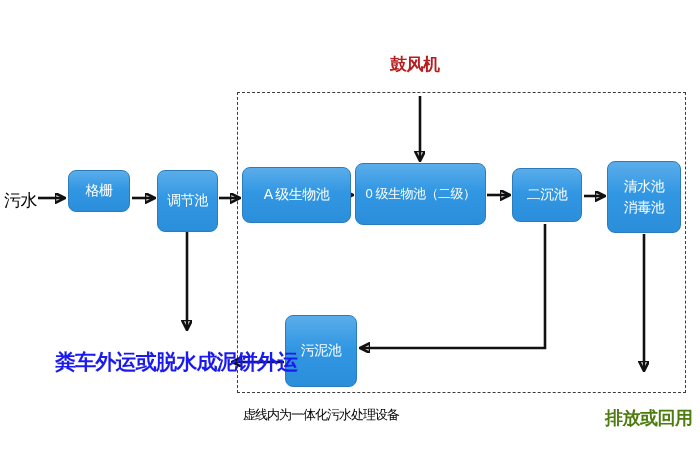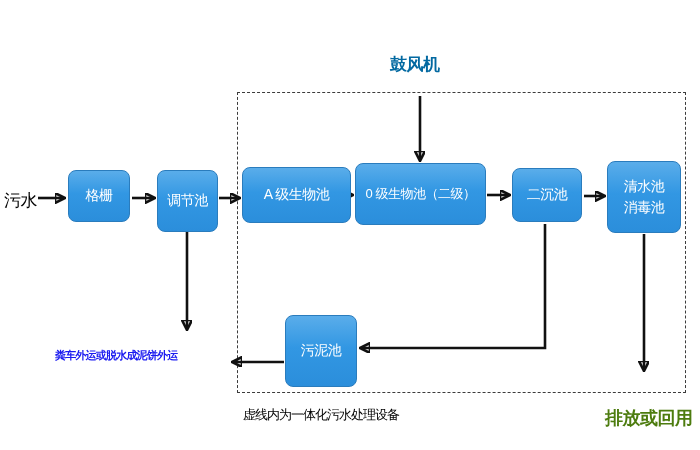--- a/index.html
+++ b/index.html
@@ -14,33 +14,33 @@
   
   svg.arrows{position:absolute;left:0;top:0;width:700px;height:450px;pointer-events:none;}
   svg.arrows path{stroke:#111;stroke-width:2.6;fill:none;}
 
   
   .node{position:absolute;display:flex;align-items:center;justify-content:center;
         flex-direction:column;box-sizing:border-box;border-radius:8px;
         background:linear-gradient(180deg,#5aadea 0%,#3297e3 45%,#2b8edb 100%);
         border:1px solid #2a7cbd;color:#fff;font-size:14px;letter-spacing:-0.5px;
         white-space:nowrap;text-align:center;}
-  .n-grille{left:68px;top:170px;width:62px;height:52px;}
+  .n-grille{left:68px;top:170px;width:62px;height:42px;}
   .n-regulating{left:157px;top:170px;width:61px;height:62px;}
   .n-abio{left:242px;top:167px;width:109px;height:56px;}
   .n-obio{left:355px;top:163px;width:131px;height:62px;font-size:13px;}
   .n-sed{left:512px;top:168px;width:70px;height:54px;}
   .n-clear{left:607px;top:161px;width:74px;height:72px;line-height:21px;}
   .n-sludge{left:285px;top:315px;width:72px;height:72px;}
 
   
   .label{position:absolute;white-space:nowrap;letter-spacing:-0.5px;}
   .t-influent{left:4px;top:189px;font-size:17px;font-weight:normal;color:#000;}
-  .t-blower{left:390px;top:53px;font-size:17px;font-weight:bold;color:#0369a1;}
-  .t-sludgeout{left:55px;top:348px;font-size:11px;font-weight:bold;color:#1a1af0;letter-spacing:-0.8px;}
+  .t-blower{left:390px;top:53px;font-size:17px;font-weight:bold;color:#b91c1c;}
+  .t-sludgeout{left:55px;top:348px;font-size:21px;font-weight:bold;color:#1a1af0;letter-spacing:-0.8px;}
   .t-note{left:243px;top:406px;font-size:13px;color:#000000;letter-spacing:-1px;}
   .t-discharge{left:605px;top:406px;font-size:18px;font-weight:bold;color:#4d7c0f;}
 </style>
 </head>
 <body>
 
 <div class="canvas">
 
   <div class="dashed-box"></div>
 

